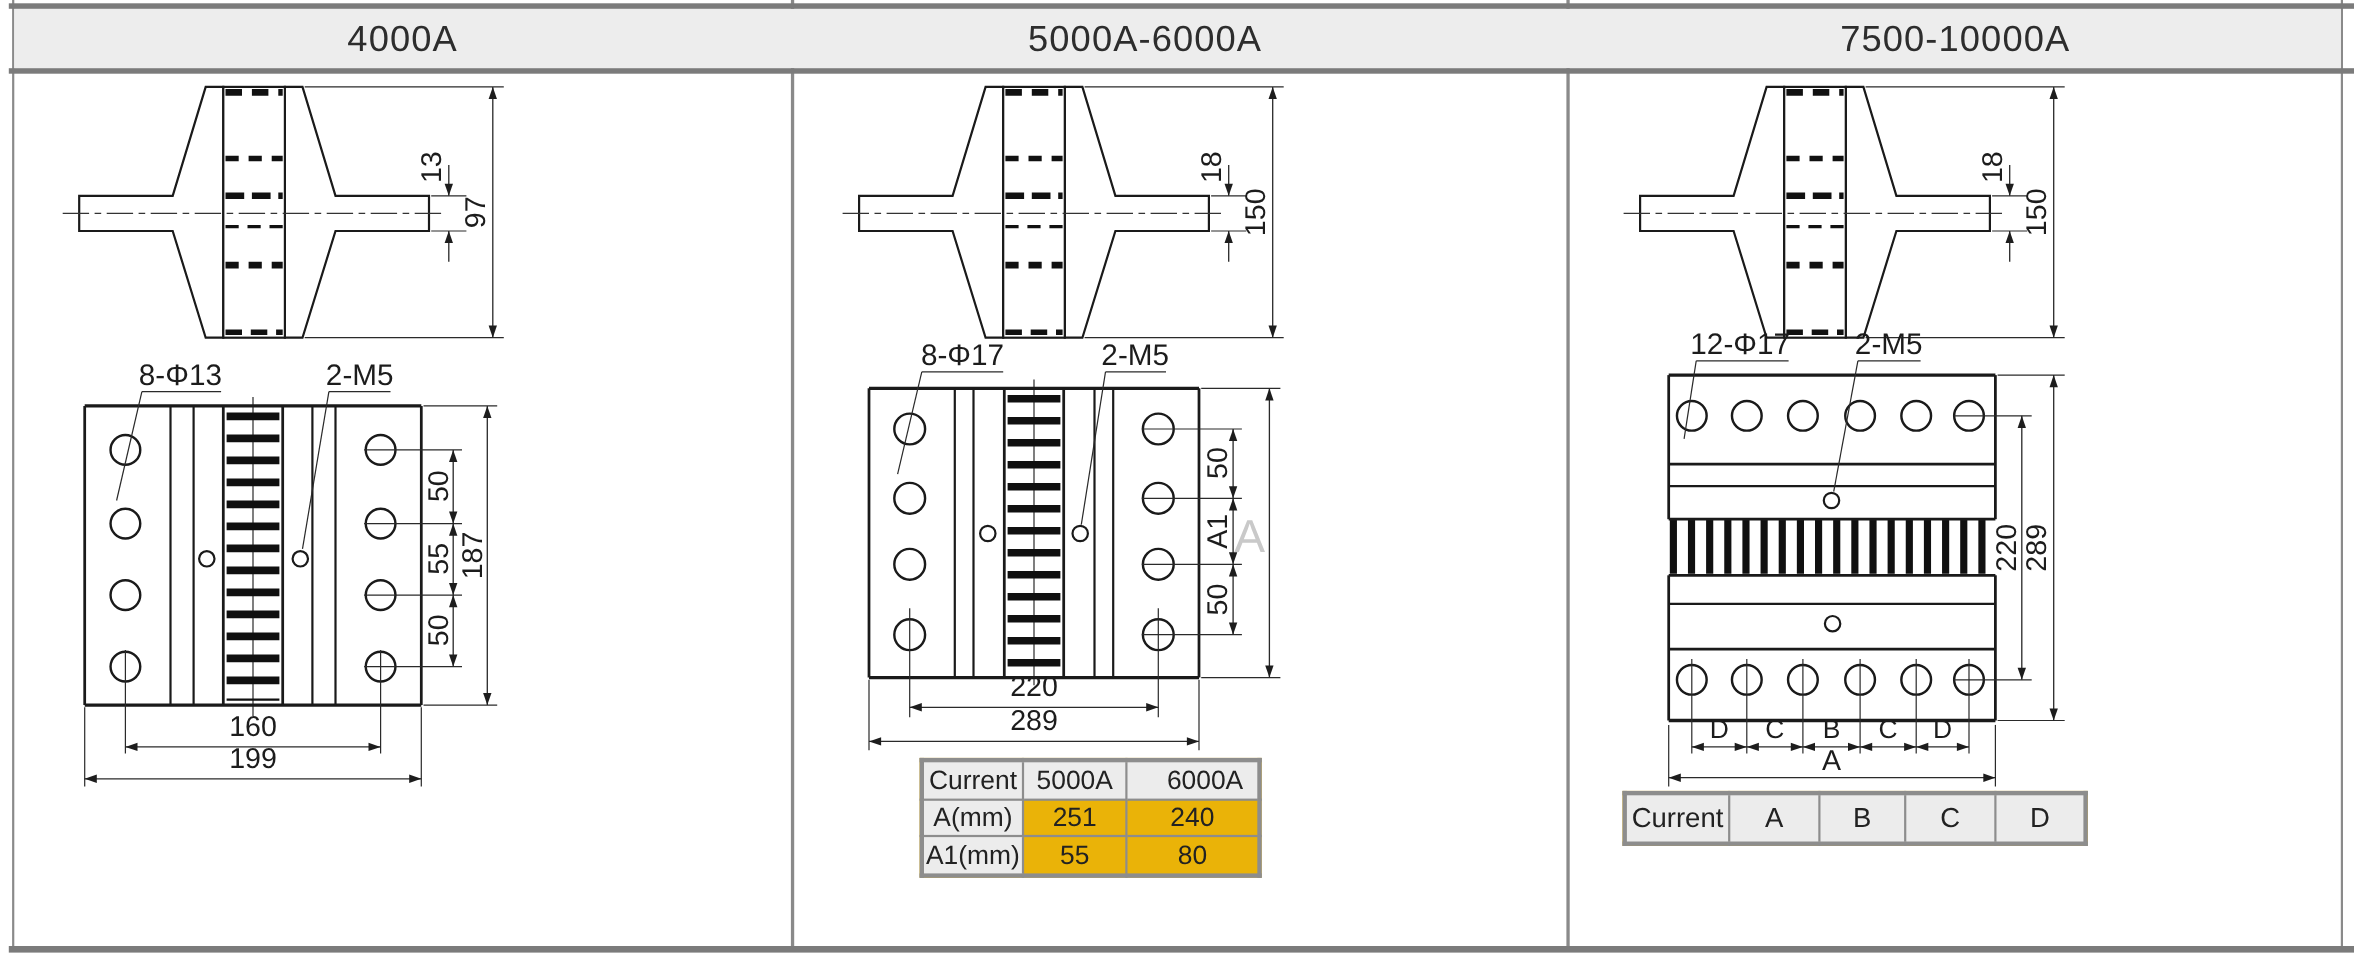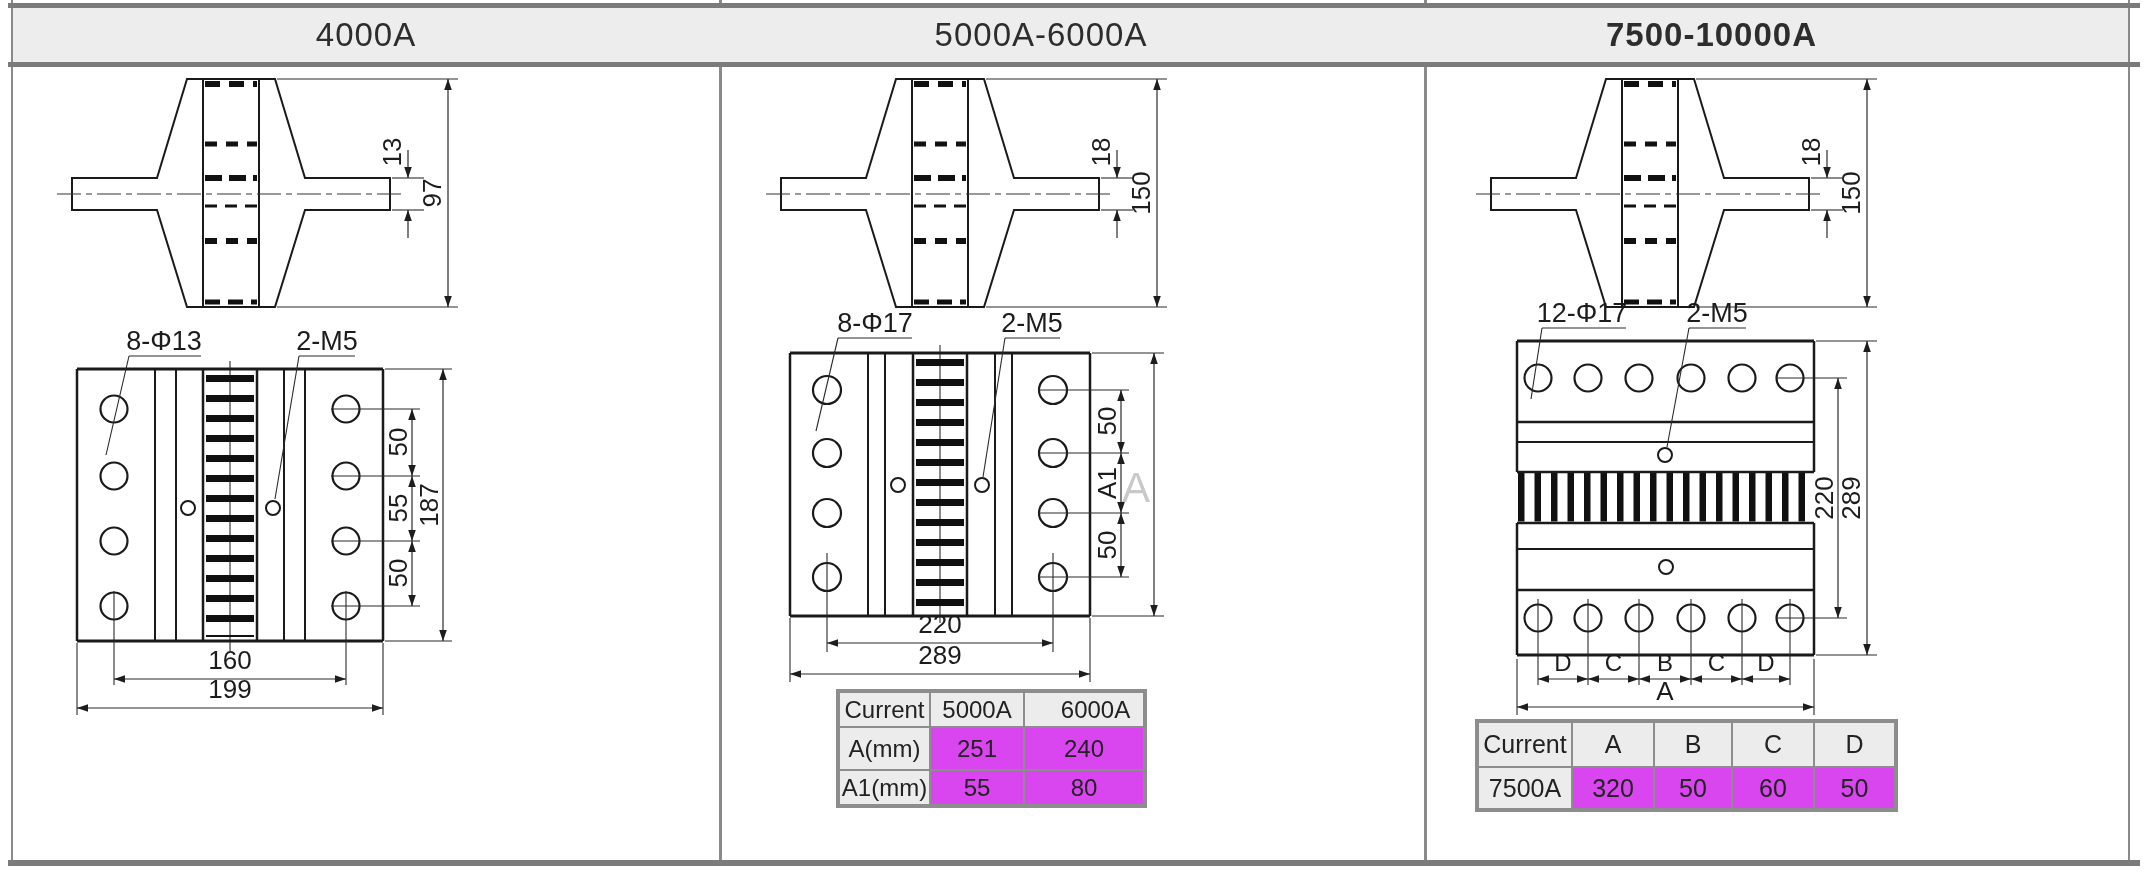--- a/index.html
+++ b/index.html
@@ -19,21 +19,21 @@
   .dim{stroke:#2a2a2a;stroke-width:1.2;fill:none;}
   .cl{stroke:#333;stroke-width:1;fill:none;stroke-dasharray:24 5 6 5;}
   .wing{fill:#fff;stroke:#1a1a1a;stroke-width:2;stroke-linejoin:miter;}
   .band-dash{stroke:#111;fill:none;}
   text{fill:#1c1c1c;}
   .dtx{font-size:26px;}
   .seg{font-size:24px;}
   .lbl{font-size:27px;}
   .vm{dominant-baseline:middle;}
   .wm{fill:#c9c9c9;font-size:42px;}
-  table.spec{position:absolute;border-collapse:collapse;background:#d946ef;
+  table.spec{position:absolute;border-collapse:collapse;background:#eab308;
              border:4px solid #8d8d8d;table-layout:fixed;}
   table.spec td{border:2px solid #8d8d8d;text-align:center;vertical-align:middle;
                 color:#222;padding:0;}
   table.spec .hd{background:#ececec;}
   table.spec .rl{background:#ececec;}
   .t2 td{font-size:24px;}
   .t3 td{font-size:25px;}
 </style>
 </head>
 <body>
@@ -44,21 +44,21 @@
   <div class="vdiv" style="left:2128px;top:0;width:2px;height:862px;"></div>
   <div class="vdiv" style="left:719px;top:0;width:3px;height:862px;"></div>
   <div class="vdiv" style="left:1424px;top:0;width:3px;height:862px;"></div>
   <div class="band" style="left:13px;top:8px;width:2115px;height:54px;"></div>
   <div class="rule" style="left:8px;top:3px;width:2132px;height:5px;"></div>
   <div class="rule" style="left:8px;top:62px;width:2132px;height:5px;"></div>
   <div class="rule" style="left:8px;top:860px;width:2132px;height:6px;"></div>
 
   <div class="title" style="left:13px;width:706px;">4000A</div>
   <div class="title" style="left:690px;width:702px;">5000A-6000A</div>
-  <div class="title" style="left:1361px;width:701px;font-weight:bold;">7500-10000A</div>
+  <div class="title" style="left:1427px;width:701px;">7500-10000A</div>
 
   <svg style="left:11px;top:67px;" width="709" height="795" viewBox="0 0 709 795">
     <g>
       <polygon class="wing" points="176,12 192,12 192,240 176,240 146,143 61,143 61,111 146,111"></polygon>
       <polygon class="wing" points="264,12 248,12 248,240 264,240 294,143 379,143 379,111 294,111"></polygon>
       <rect x="192" y="12" width="56" height="228" fill="#fff" stroke="#1a1a1a" stroke-width="2"></rect>
       <g>
         <line class="band-dash" x1="194" y1="17" x2="246" y2="17" stroke-width="6" stroke-dasharray="15 9"></line>
         <line class="band-dash" x1="194" y1="77" x2="246" y2="77" stroke-width="5" stroke-dasharray="12 9"></line>
         <line class="band-dash" x1="194" y1="111" x2="246" y2="111" stroke-width="6" stroke-dasharray="17 7"></line>
@@ -251,21 +251,21 @@
       </g>
   </svg>
 
   <table class="spec t2" style="left:836px;top:689px;width:276px;">
     <tbody>
         <tr style="height:36px;">
       <td class="hd" style="width:89px;">Current</td>
       <td class="hd" style="width:92px;">5000A</td>
       <td class="hd" style="width:95px;padding-left:23px;">6000A</td>
     </tr>
-    <tr style="height:43px;">
+    <tr style="height:33px;">
       <td class="rl">A(mm)</td>
       <td>251</td>
       <td>240</td>
     </tr>
     <tr style="height:36px;">
       <td class="rl">A1(mm)</td>
       <td>55</td>
       <td>80</td>
     </tr>
   </tbody>
@@ -387,23 +387,16 @@
 
   <table class="spec t3" style="left:1475px;top:719px;width:407px;">
     <tbody>
         <tr style="height:46px;">
       <td class="hd" style="width:92px;">Current</td>
       <td class="hd" style="width:80px;">A</td>
       <td class="hd" style="width:76px;">B</td>
       <td class="hd" style="width:80px;">C</td>
       <td class="hd" style="width:79px;">D</td>
     </tr>
-    <tr style="height:43px;">
-      <td class="rl">7500A</td>
-      <td>320</td>
-      <td>50</td>
-      <td>60</td>
-      <td>50</td>
-    </tr>
   </tbody>
     </table>
 
 </div>
 
 </body></html>

